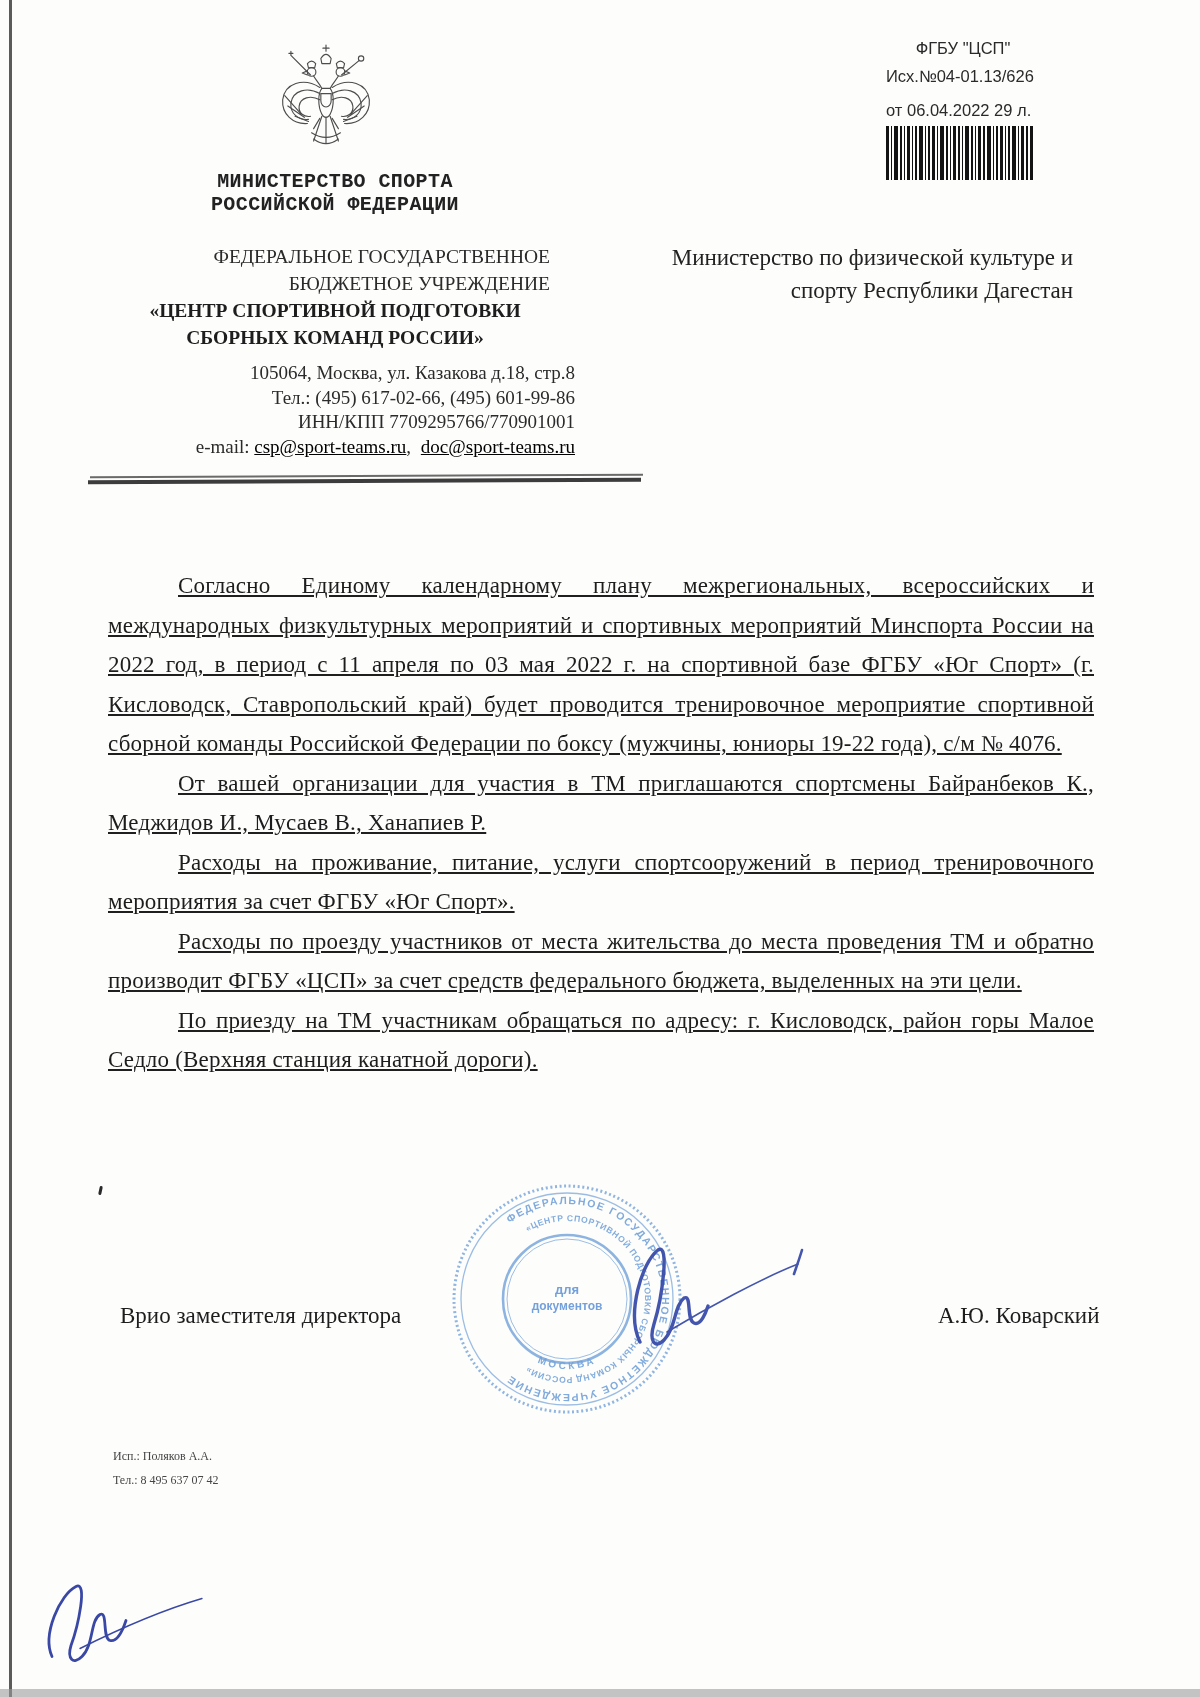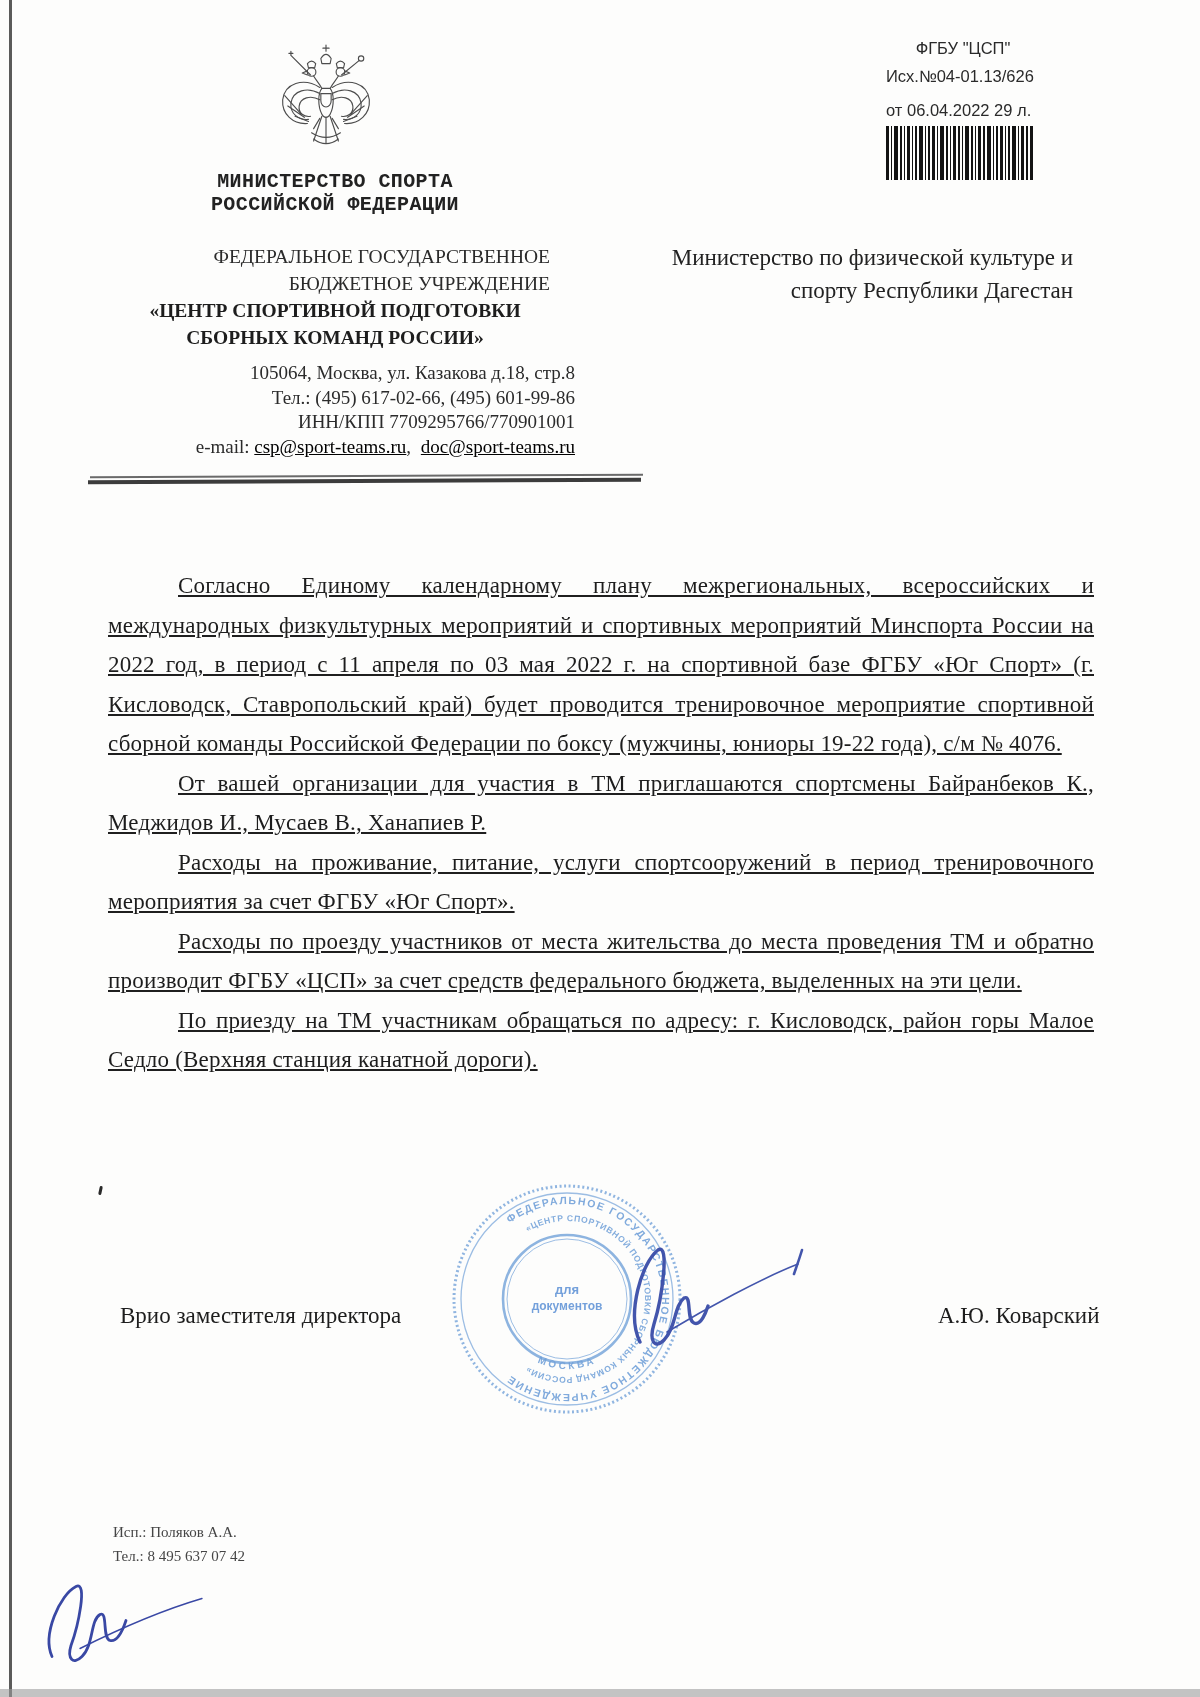--- a/index.html
+++ b/index.html
@@ -39,21 +39,21 @@
               letter-spacing:.2px;color:#1d1d1d;}
   
   .sign-title{position:absolute;left:108px;top:1303px;font-size:23px;color:#1d1d1d;margin-left:12px;}
   .sign-name{position:absolute;left:938px;top:1303px;font-size:23px;color:#1d1d1d;}
   
   .stamp{position:absolute;left:447px;top:1179px;opacity:.92;}
   .stamp text{font-family:"Liberation Sans",sans-serif;font-weight:bold;}
   .inksig{position:absolute;left:612px;top:1210px;}
   .bottomsig{position:absolute;left:36px;top:1550px;}
   
-  .executor{position:absolute;left:113px;top:1520px;font-size:15px;line-height:24px;color:#454545;}
+  .executor{position:absolute;left:113px;top:1444px;font-size:12px;line-height:24px;color:#454545;}
 </style>
 </head>
 <body>
 
 <div class="page">
 
   <div class="edge-left"></div>
   <div class="edge-bottom"></div>
   <div class="speck"></div>
 

